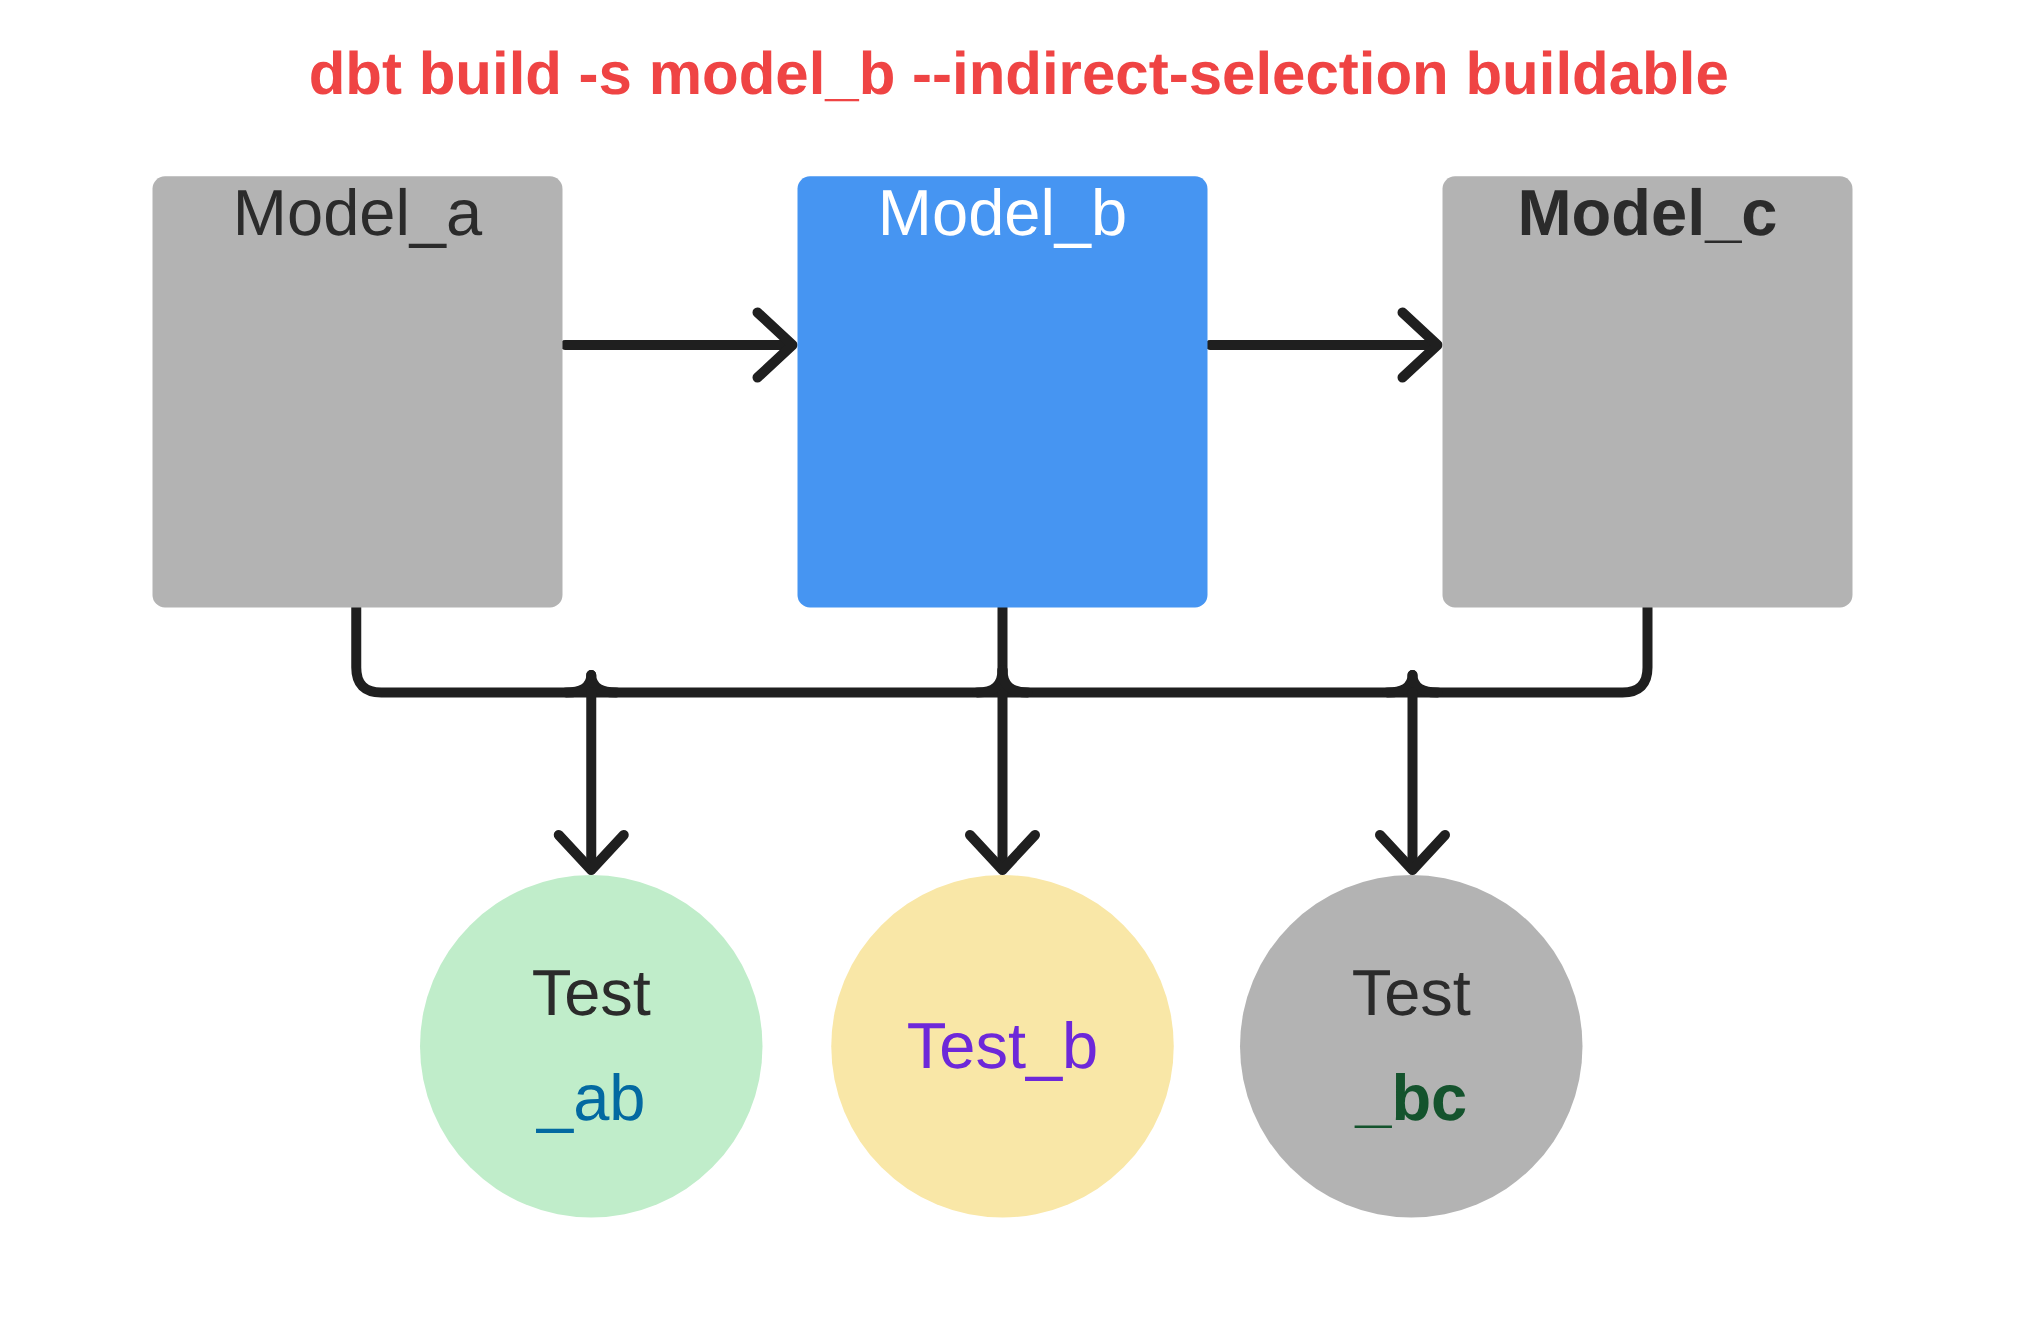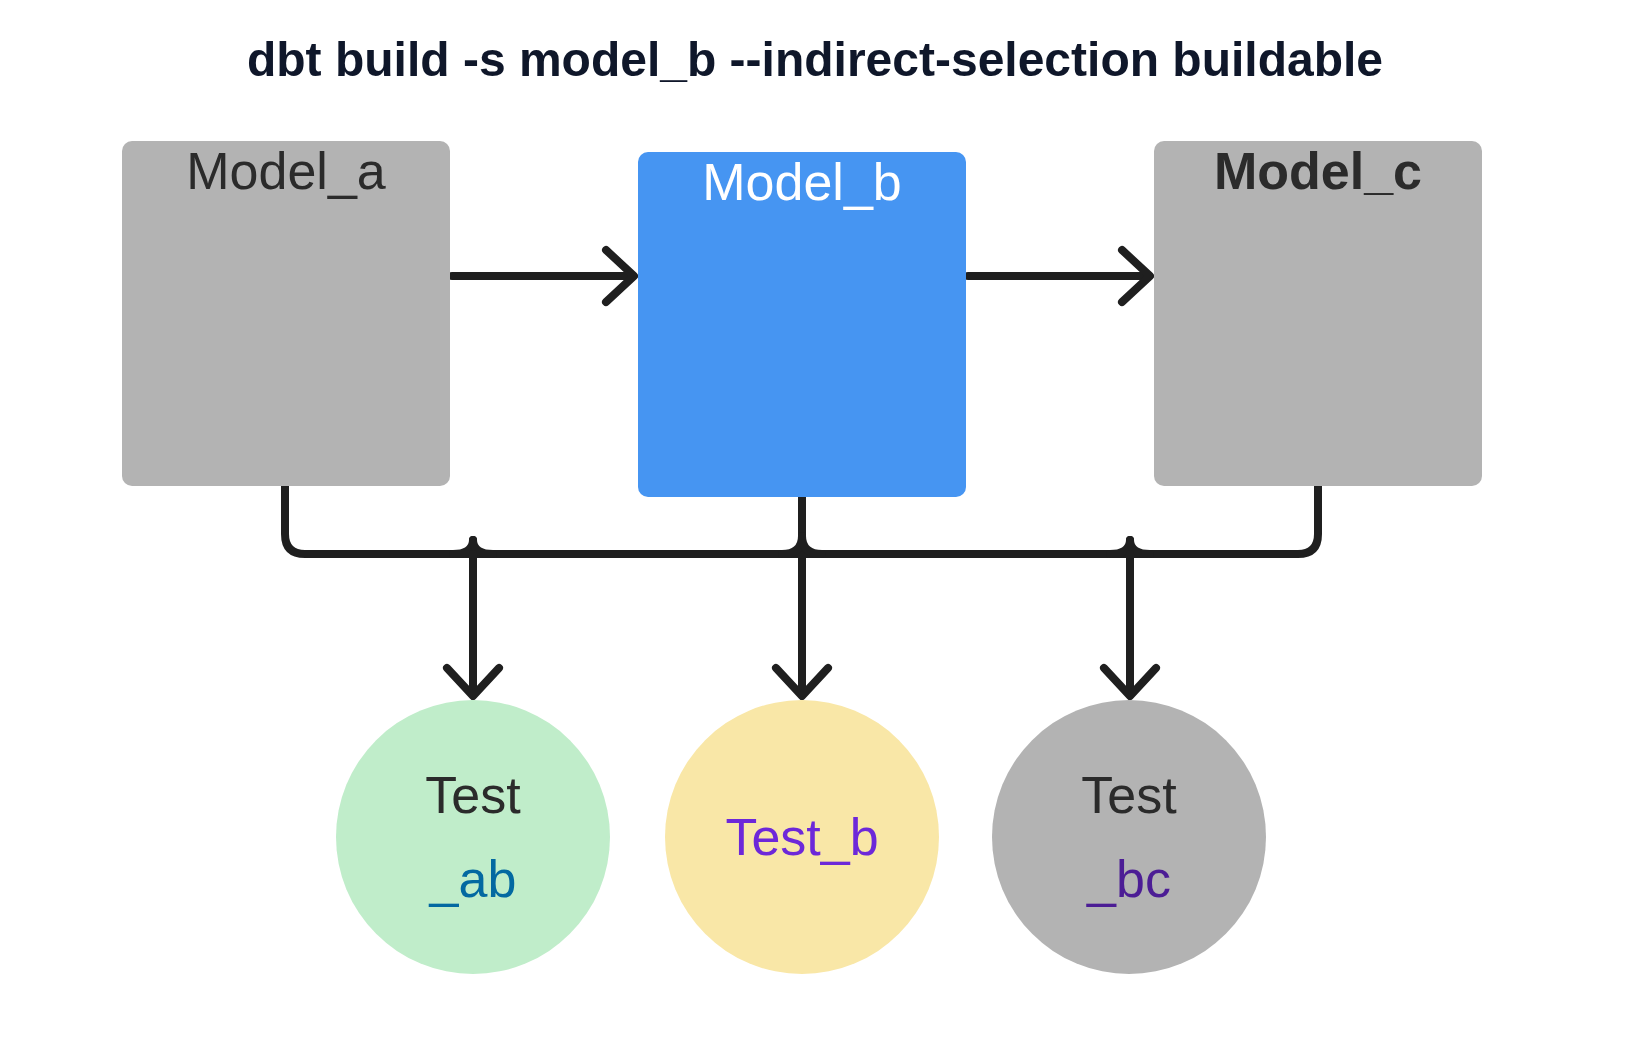--- a/index.html
+++ b/index.html
@@ -64,21 +64,21 @@
     line-height: 84px;
     color: #2b2b2b;
     text-align: center;
   }
 </style>
 </head>
 <body>
 
 <div class="stage">
 
-  <div class="title" style="color: #0f172a;">dbt build -s model_b --indirect-selection buildable</div>
+  <div class="title" style="color: #ef4444;">dbt build -s model_b --indirect-selection buildable</div>
 
   <svg class="edges" width="1630" height="1060" viewBox="0 0 1630 1060">
     <g style="stroke: rgb(31, 31, 31);">
 
       <path d="M 285 410 V 534 Q 285 554 305 554 H 1298 Q 1318 554 1318 534 V 412"></path>
 
       <path d="M 802 409 V 690"></path>
       <path d="M 776 668 L 802 696 L 828 668"></path>
 
       <path d="M 802 536 Q 802 554 782 554"></path>
@@ -99,35 +99,35 @@
 
       <path d="M 968 276 H 1146"></path>
       <path d="M 1122 250 L 1150 276 L 1122 302"></path>
     </g>
   </svg>
 
   <div class="box" style="left: 122px; top: 141px; background-color: rgb(179, 179, 179);">
     <span style="color: rgb(43, 43, 43);">Model_a</span>
   </div>
 
-  <div class="box" style="left: 638px; top: 141px; background-color: rgb(70, 149, 242); margin-top: 11px;">
+  <div class="box" style="left: 638px; top: 141px; background-color: rgb(70, 149, 242);">
     <span style="color: rgb(255, 255, 255);">Model_b</span>
   </div>
 
   <div class="box" style="left: 1154px; top: 141px; background-color: rgb(179, 179, 179);">
     <span style="color: rgb(43, 43, 43); font-weight: bold;">Model_c</span>
   </div>
 
   <div class="circle" style="left: 336px; top: 700px; background-color: rgb(192, 237, 202);">
     <span style="color: rgb(43, 43, 43);">Test</span>
     <span style="color: #0369a1;">_ab</span>
   </div>
 
   <div class="circle" style="left: 665px; top: 700px; background-color: rgb(249, 231, 167);">
     <span style="color: #6d28d9;">Test_b</span>
   </div>
 
   <div class="circle" style="left: 992px; top: 700px; background-color: rgb(179, 179, 179);">
     <span style="color: rgb(43, 43, 43);">Test</span>
-    <span style="color: #4c1d95;">_bc</span>
+    <span style="color: #14532d; font-weight: bold;">_bc</span>
   </div>
 
 </div>
 
 </body></html>

